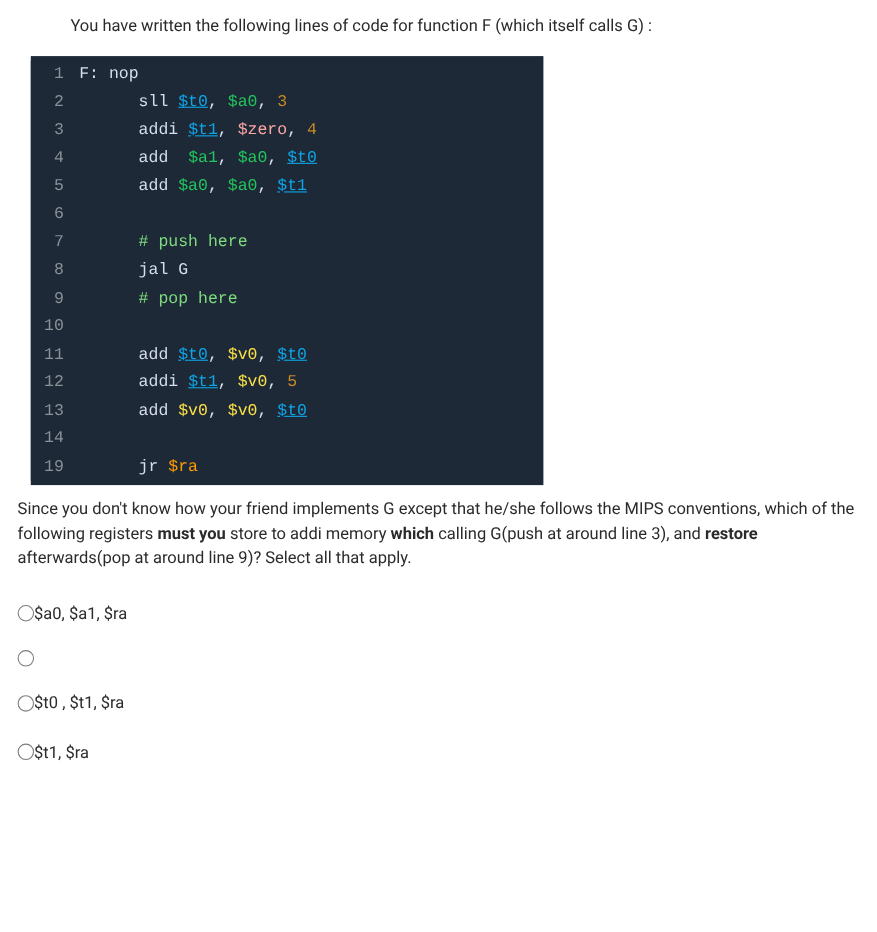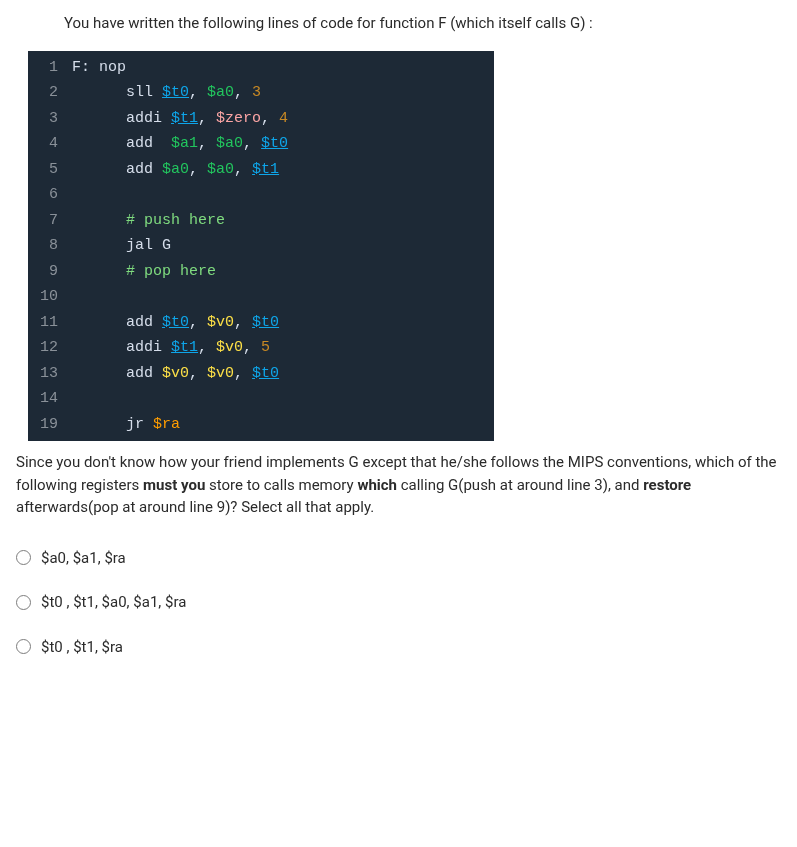--- a/index.html
+++ b/index.html
@@ -48,21 +48,20 @@
     .tok-num-orange { color: #c88924; }
     .tok-comment { color: #7fdb7f; text-align: right; }
     .tok-u { color: #d6deeb; }
     .tok-g { color: #d6deeb; }
     .question-text { margin: 8px 0 28px 0; color: #2b2b2b; }
     .question-text b { font-weight: 700; }
     .options { margin-top: 20px; }
     .option-row {
       display: flex;
       align-items: center;
-      gap: 10px;
       margin-bottom: 22px;
       color: #2b2b2b;
     }
     .radio {
       width: 15px; height: 15px;
       border: 1.5px solid #7d7d7d;
       border-radius: 50%;
       flex: 0 0 auto;
       display: inline-block;
       background: #fff;
@@ -88,29 +87,32 @@
       <div>11</div>
       <div>12</div>
       <div>13</div>
       <div>14</div>
       <div>19</div>
     </div>
   <div class="code" id="code"><div><span class="tok-label">F:</span><span class="tok-u"> </span><span class="tok-instr">nop</span></div><div><span class="tok-instr">      sll </span><span class="tok-reg-t">$t0</span><span class="tok-u">, </span><span class="tok-reg-a">$a0</span><span class="tok-u">, </span><span class="tok-num-orange">3</span></div><div><span class="tok-instr">      addi </span><span class="tok-reg-t">$t1</span><span class="tok-u">, </span><span class="tok-reg-zero">$zero</span><span class="tok-u">, </span><span class="tok-num-orange">4</span></div><div><span class="tok-instr">      add  </span><span class="tok-reg-a">$a1</span><span class="tok-u">, </span><span class="tok-reg-a">$a0</span><span class="tok-u">, </span><span class="tok-reg-t">$t0</span></div><div><span class="tok-instr">      add </span><span class="tok-reg-a">$a0</span><span class="tok-u">, </span><span class="tok-reg-a">$a0</span><span class="tok-u">, </span><span class="tok-reg-t">$t1</span></div><div><span class="tok-u"> </span></div><div><span class="tok-comment">      # push here</span></div><div><span class="tok-instr">      jal </span><span class="tok-g">G</span></div><div><span class="tok-comment">      # pop here</span></div><div><span class="tok-u"> </span></div><div><span class="tok-instr">      add </span><span class="tok-reg-t">$t0</span><span class="tok-u">, </span><span class="tok-reg-v">$v0</span><span class="tok-u">, </span><span class="tok-reg-t">$t0</span></div><div><span class="tok-instr">      addi </span><span class="tok-reg-t">$t1</span><span class="tok-u">, </span><span class="tok-reg-v">$v0</span><span class="tok-u">, </span><span class="tok-num-orange">5</span></div><div><span class="tok-instr">      add </span><span class="tok-reg-v">$v0</span><span class="tok-u">, </span><span class="tok-reg-v">$v0</span><span class="tok-u">, </span><span class="tok-reg-t">$t0</span></div><div><span class="tok-u"> </span></div><div><span class="tok-instr">      jr </span><span class="tok-reg-ra">$ra</span></div></div>
 </div>
 
 <p class="question-text">
-  <span>Since you don't know how your friend implements G except that he/she follows the MIPS conventions, which of the following registers </span><b>must you</b><span> store to calls memory </span><b>which</b><span> calling G(push at around line 3), and </span><b>restore</b><span> afterwards(pop at around line 9)? Select all that apply.</span>
+  <span>Since you don't know how your friend implements G except that he/she follows the MIPS conventions, which of the following registers </span><b>must you</b><span> store to addi memory </span><b>which</b><span> calling G(push at around line 3), and </span><b>restore</b><span> afterwards(pop at around line 9)? Select all that apply.</span>
 </p>
 
 <div class="options" id="options">
     <div class="option-row">
       <span class="radio"></span>
       <span>$a0, $a1, $ra</span>
     </div>
     <div class="option-row">
       <span class="radio"></span>
-      <span>$t0 , $t1, $a0, $a1, $ra</span>
     </div>
     <div class="option-row">
       <span class="radio"></span>
       <span>$t0 , $t1, $ra</span>
     </div>
+    <div class="option-row">
+      <span class="radio"></span>
+      <span>$t1, $ra</span>
+    </div>
   </div>
 
 </body></html>

